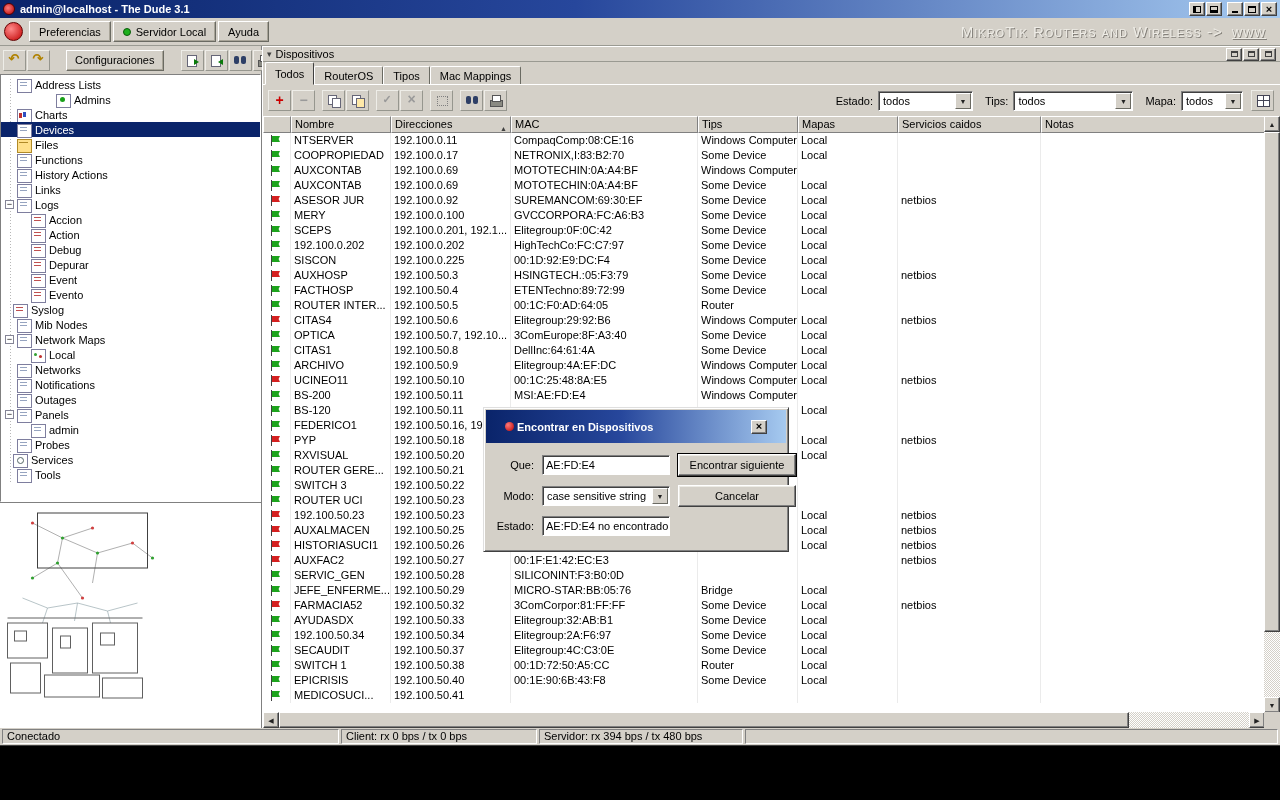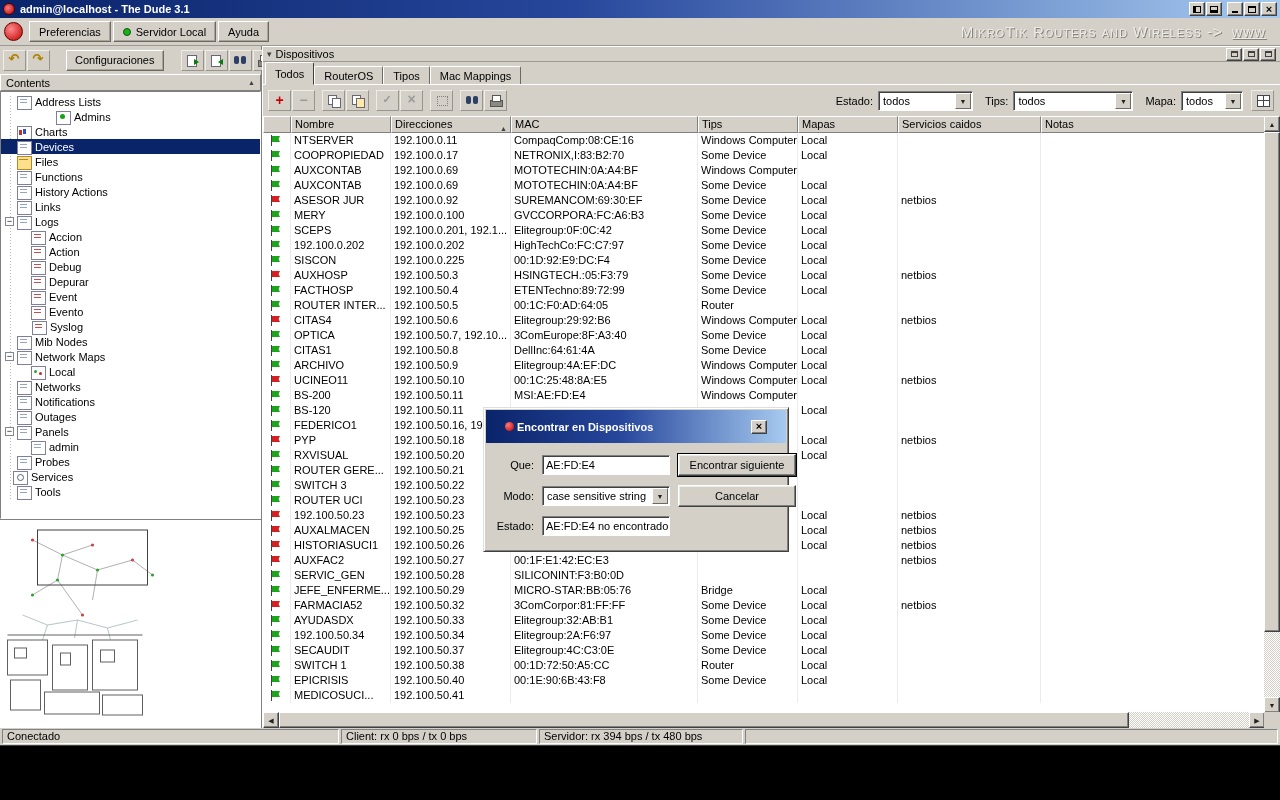--- a/index.html
+++ b/index.html
@@ -257,24 +257,20 @@
                 <span class="ic ic-doc-import"></span>
               </button>
               <button class="tbtn">
                 <span class="ic ic-find"></span>
               </button>
               <button class="tbtn">
                 <span class="ic ic-print"></span>
               </button>
             </span>
         </div>
-        <div class="contents-header">
-          <span>Contents</span>
-          <span class="sort-up">▲</span>
-        </div>
         <div class="tree">
             <div class="titem" style="padding-left: 4px;">
               <span class="expsp"></span>
               <span class="ti ti-panel"></span>
               <span class="tlabel">Address Lists</span>
             </div>
             <div class="titem" style="padding-left: 4px; margin-left: 39px;">
               <span class="expsp"></span>
               <span class="ti ti-admins"></span>
               <span class="tlabel">Admins</span>
@@ -337,21 +333,21 @@
             <div class="titem" style="padding-left: 18px;">
               <span class="expsp"></span>
               <span class="ti ti-log"></span>
               <span class="tlabel">Event</span>
             </div>
             <div class="titem" style="padding-left: 18px;">
               <span class="expsp"></span>
               <span class="ti ti-log"></span>
               <span class="tlabel">Evento</span>
             </div>
-            <div class="titem" style=" margin-left: 19px;">
+            <div class="titem" style="">
               <span class="expsp"></span>
               <span class="ti ti-log"></span>
               <span class="tlabel">Syslog</span>
             </div>
             <div class="titem" style="padding-left: 4px;">
               <span class="expsp"></span>
               <span class="ti ti-panel"></span>
               <span class="tlabel">Mib Nodes</span>
             </div>
             <div class="titem" style="padding-left: 4px;">

